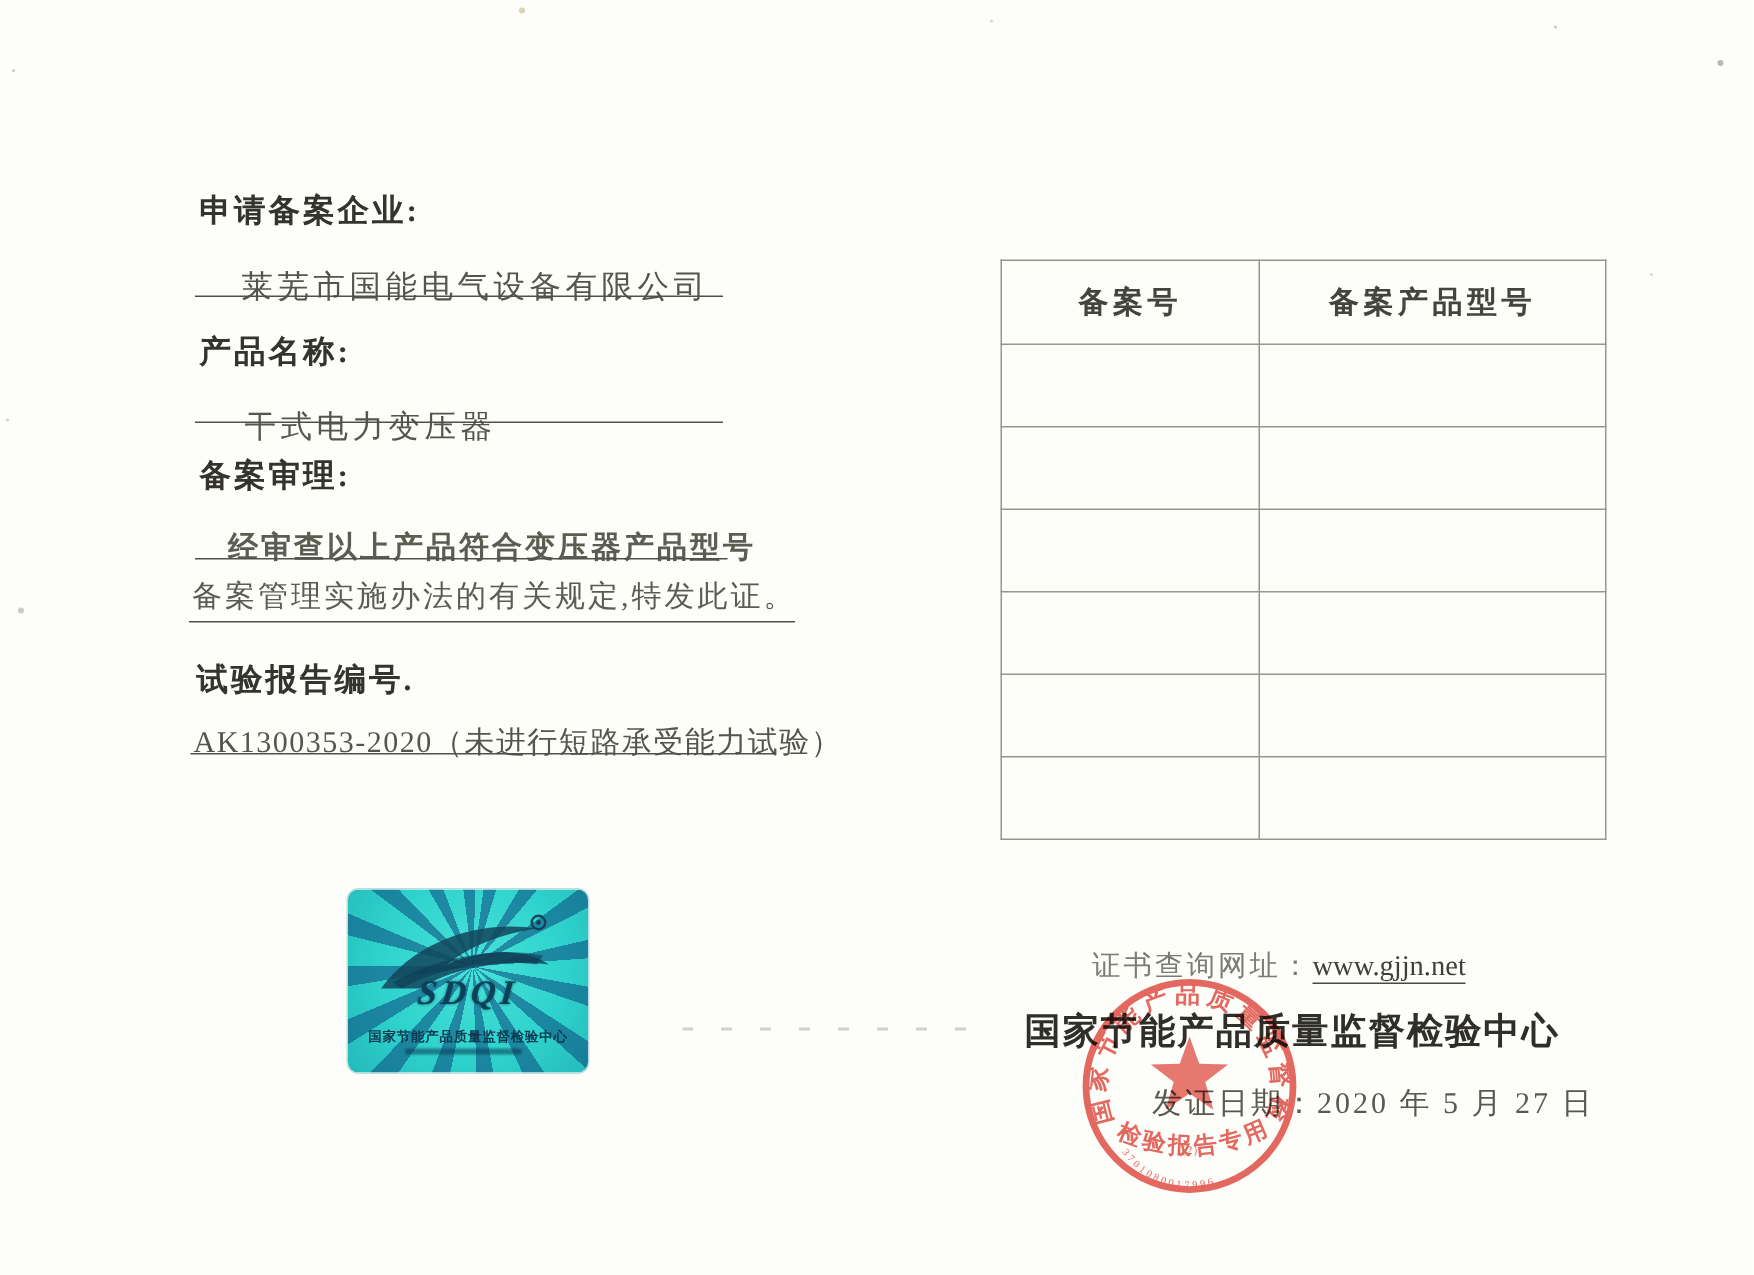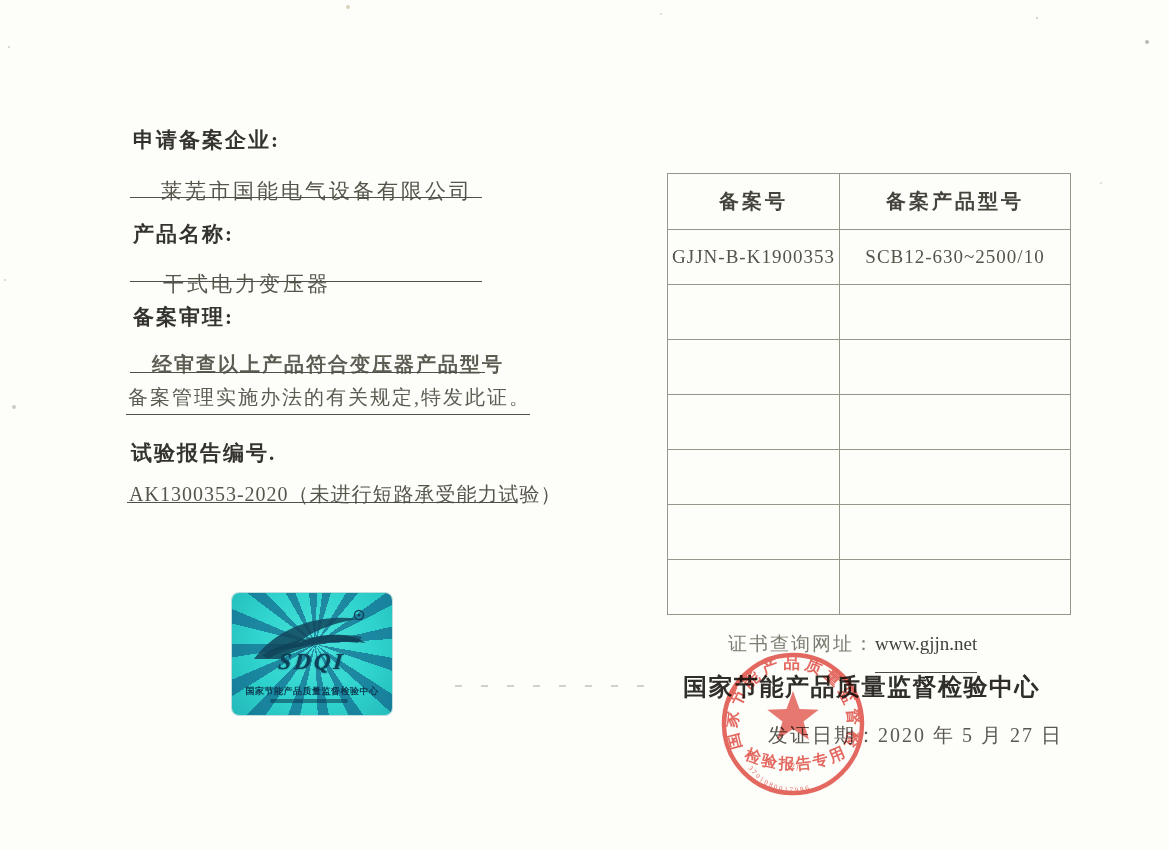--- a/index.html
+++ b/index.html
@@ -34,21 +34,21 @@
     overflow:hidden;white-space:nowrap;
   }
   table.record th{
     font-size:20px;font-weight:bold;color:#45443c;letter-spacing:3px;height:53px;
   }
   table.record td{
     font-size:19px;color:#55544b;letter-spacing:1px;height:52px;
   }
   .query-line{font-size:19px;white-space:nowrap;}
   .query-label{color:#7d7c72;letter-spacing:2px;}
-  .query-url{color:#403f38;border-bottom:1.4px solid #4a4942;padding-bottom:18px;}
+  .query-url{color:#403f38;border-bottom:1.4px solid #4a4942;padding-bottom:0;}
   .issuer{
     font-size:24px;font-weight:bold;color:#2f2e29;letter-spacing:1.5px;white-space:nowrap;
   }
   .date-line{font-size:20px;color:#5a5850;letter-spacing:2px;white-space:nowrap;}
   
   .stamp{mix-blend-mode:multiply;opacity:.82;}
   
   .holo{
     width:160px;height:122px;border-radius:7px;overflow:hidden;
     background:
@@ -137,24 +137,20 @@
         <col style="width:172px">
         <col style="width:231px">
       </colgroup>
     <thead>
       <tr>
         <th>备案号</th>
         <th>备案产品型号</th>
       </tr>
     </thead>
     <tbody>
-      <tr>
-        <td>GJJN-B-K1900353</td>
-        <td>SCB12-630~2500/10</td>
-      </tr>
       <tr>
         <td></td>
         <td></td>
       </tr>
       <tr>
         <td></td>
         <td></td>
       </tr>
       <tr>
         <td></td>

